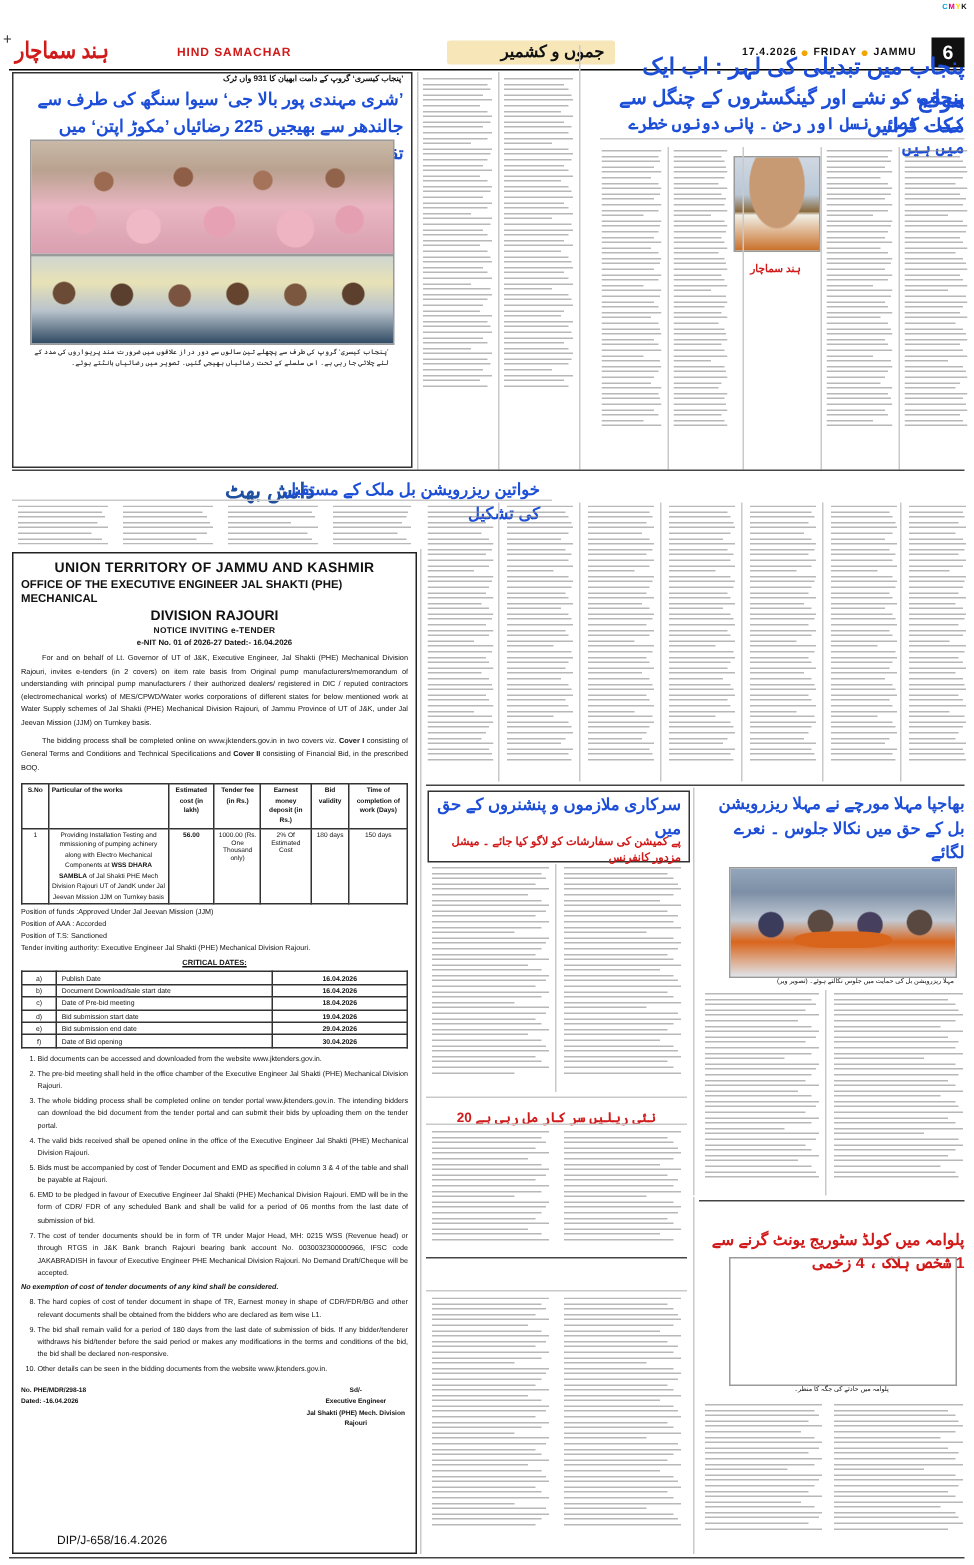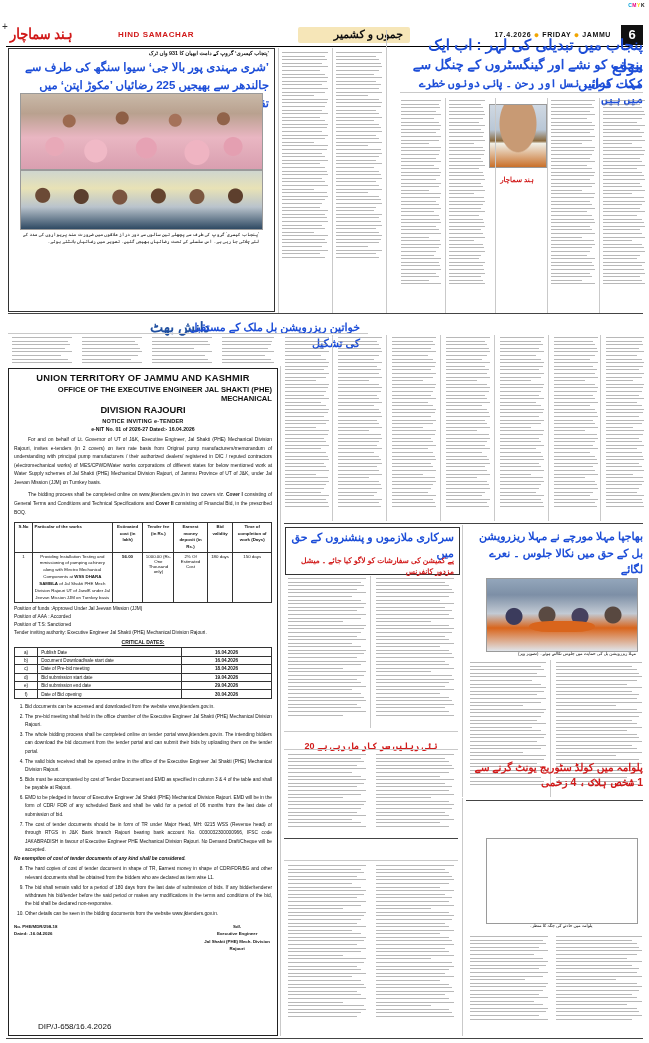--- a/index.html
+++ b/index.html
@@ -69,21 +69,21 @@
      radial-gradient(circle at 62% 52%, #46405e 0 8px, transparent 9px),
      radial-gradient(circle at 84% 50%, #584840 0 8px, transparent 9px),
      linear-gradient(180deg,#93a6bb 0%,#7d8fa6 22%,#c2cad4 48%,#d9651c 68%,#e0e4ea 100%);}
   .ph-street{background:
      linear-gradient(180deg,#c2ccd6 0%,#9fae bd 18%,#a8896b 44%,#7f6a55 70%,#55514c 100%);}
   .ph-banner{position:absolute;left:28%;top:58%;width:44%;height:16%;background:#d9651c;border-radius:40%/60%;}
 
   
   .advert{position:absolute;left:8px;top:368px;width:270px;height:668px;border:1px solid #222;background:#fff;box-sizing:border-box;padding:4px 5px;}
   .ad-t1{text-align:center;font-size:9.3px;font-weight:bold;letter-spacing:.2px;}
-  .ad-t2{text-align:right;font-size:7.6px;font-weight:bold;margin-top:2px;}
+  .ad-t2{text-align:left;font-size:7.6px;font-weight:bold;margin-top:2px;}
   .ad-t3{text-align:center;font-size:9.3px;font-weight:bold;margin-top:2px;}
   .ad-t4{text-align:center;font-size:5.6px;font-weight:bold;margin-top:3px;letter-spacing:.2px;}
   .ad-t5{text-align:center;font-size:5.2px;font-weight:bold;margin-top:2px;}
   .ad-p{font-size:4.9px;text-align:justify;line-height:1.75;margin-top:4px;}
   .ad-p b{font-weight:bold;}
   table.tend{width:100%;border-collapse:collapse;margin-top:5px;}
   table.tend th,table.tend td{border:.6px solid #333;font-size:4.4px;padding:1px 1.5px;vertical-align:top;}
   table.tend th{font-weight:bold;text-align:center;line-height:1.5;}
   table.tend td.c{text-align:center;}
   table.tend td.desc{text-align:center;line-height:1.55;}
@@ -1352,21 +1352,21 @@
       <div class="uline s3"></div>
       <div class="uline s2"></div>
       <div class="uline s1"></div>
       <div class="uline s6"></div>
       <div class="uline s2"></div>
       <div class="uline s4"></div>
       <div class="uline s1"></div>
   </div>
 
   <div class="hrule-dark" style="left:466px;top:800px;width:177px;"></div>
-  <div style="position:absolute;left:468px;top:760px;width:175px;">
+  <div style="position:absolute;left:468px;top:820px;width:175px;">
     <div class="uhead red" style="font-size:10.5px;">پلوامہ میں کولڈ سٹوریج یونٹ گرنے سے 1 شخص ہلاک ، 4 زخمی</div>
   </div>
   <div class="photo ph-street" style="left:486px;top:838px;width:150px;height:84px;"></div>
   <div style="position:absolute;left:486px;top:923px;width:150px;">
     <div class="usub" style="font-size:4.3px;font-weight:normal;text-align:center;">پلوامہ میں حادثے کی جگہ کا منظر۔</div>
   </div>
   <div class="ucol" style="left:470px;top:936px;width:78px;height:96px;">
     <div class="uline s1"></div>
       <div class="uline s2"></div>
       <div class="uline s4"></div>

